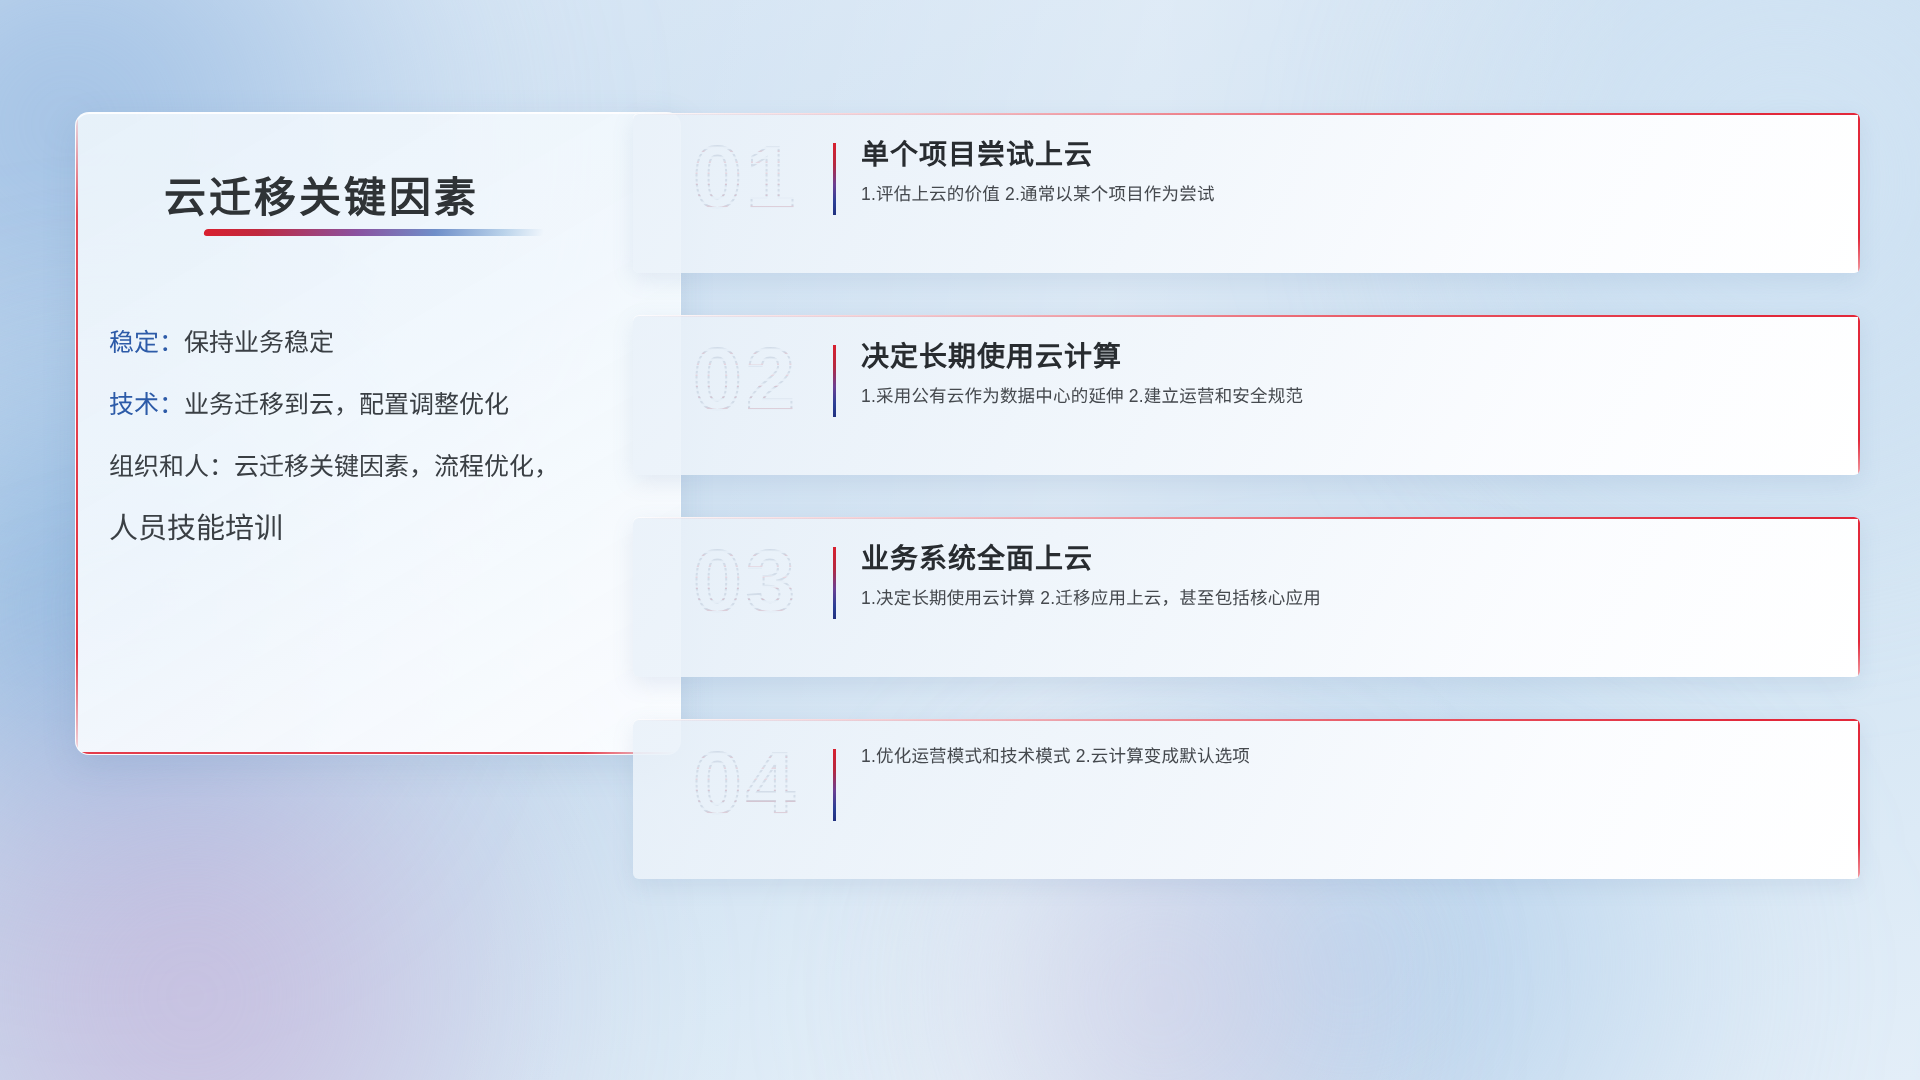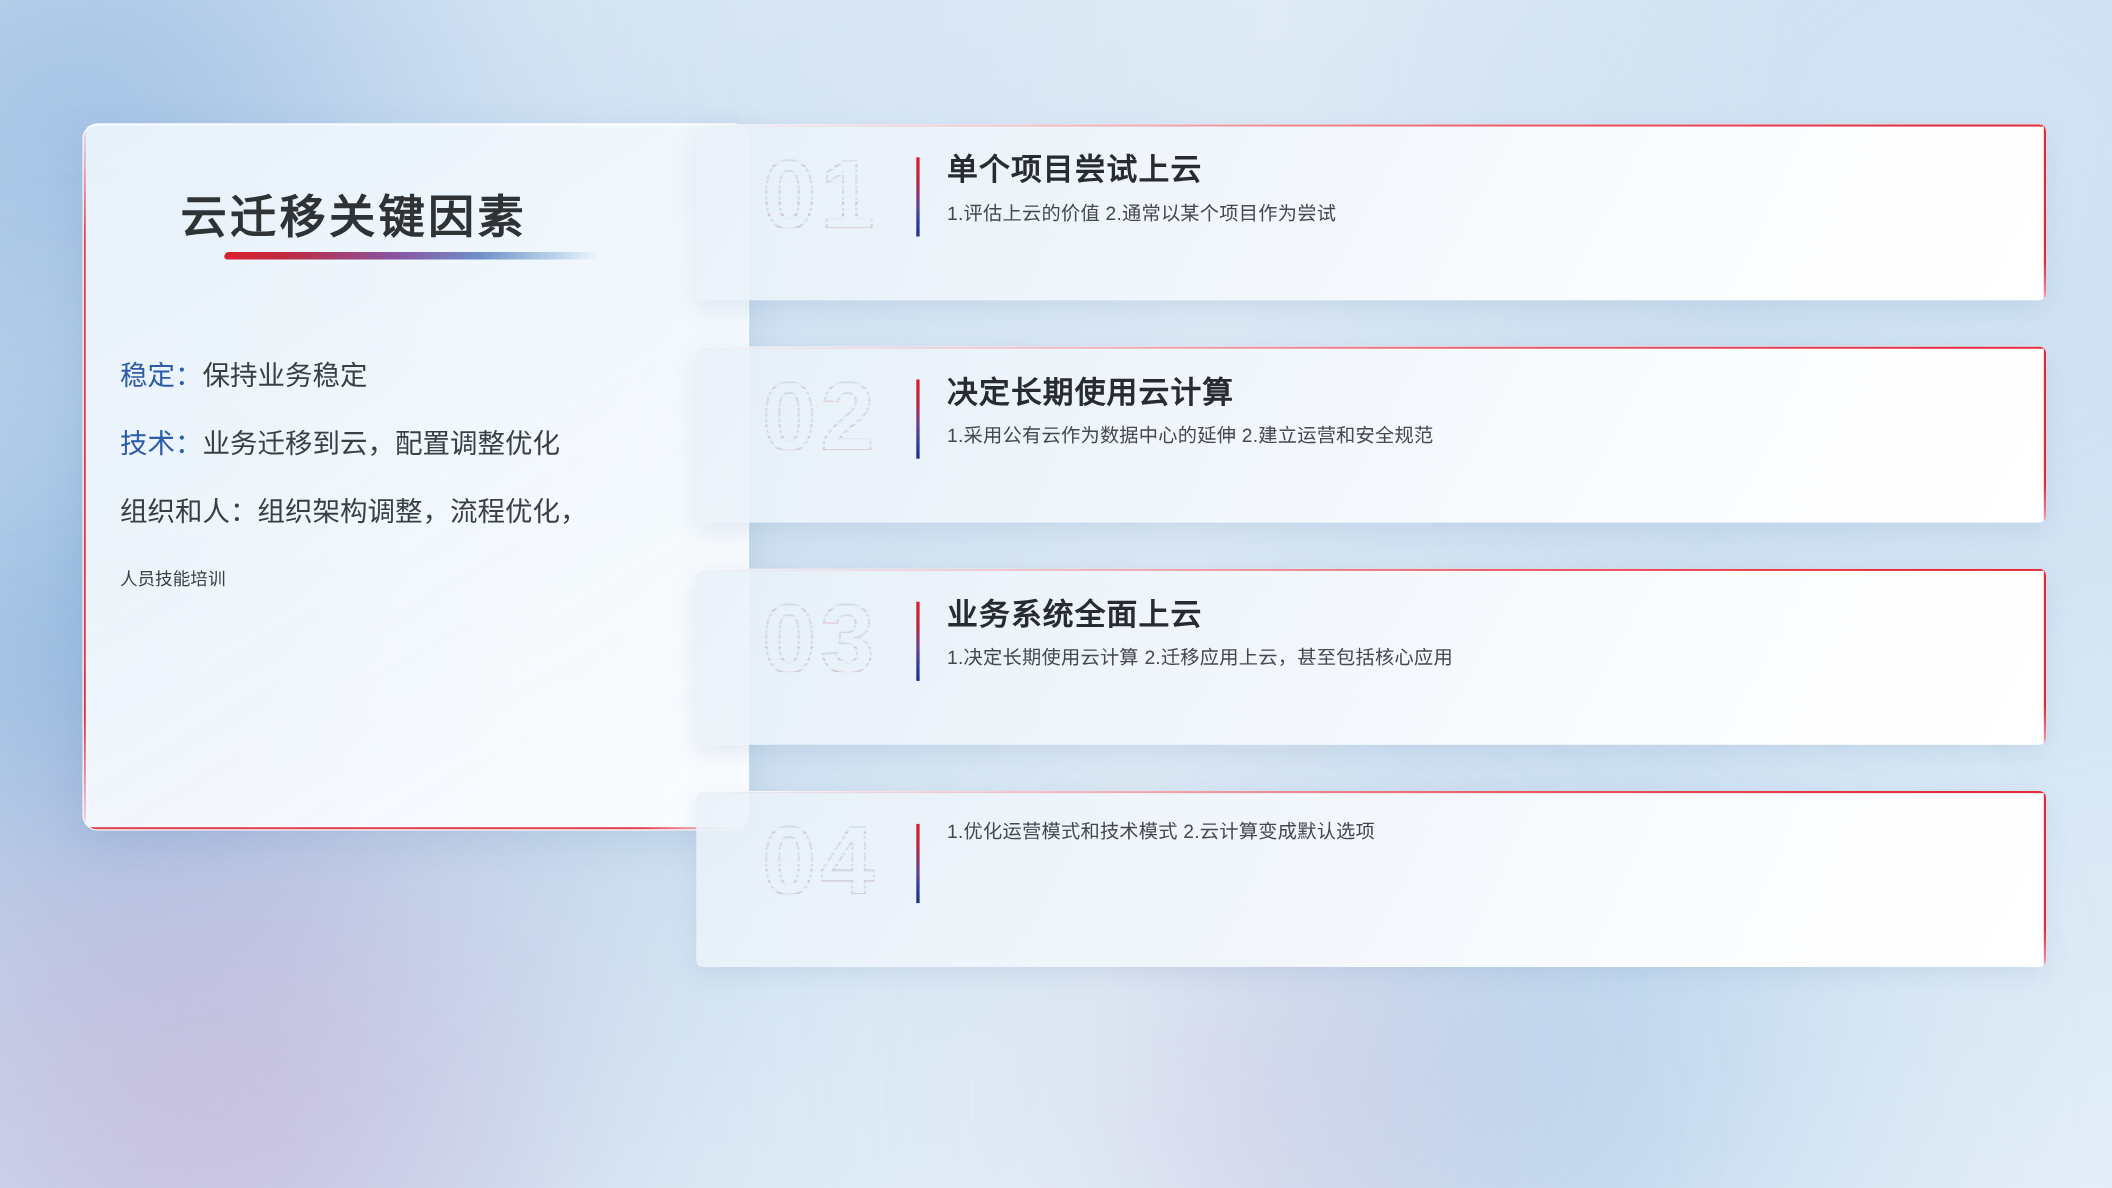--- a/index.html
+++ b/index.html
@@ -74,21 +74,21 @@
   .factor-list{
     position:absolute; left:33px; right:26px; top:198px;
   }
   .factor-row{
     font-size:25px; line-height:62px; white-space:nowrap;
     color:#3a3f44;
   }
   .factor-row .k{ color:#2d5ba8; }
   .factor-row.plain .k{ color:#3a3f44; }
   .factor-row .v{ color:#3a3f44;margin-top:36px; }
-  .factor-cont{ font-size:16px; line-height:62px; color:#3a3f44; }
+  .factor-cont{ font-size:29px; line-height:62px; color:#3a3f44; }
 
   
   .cards{ position:absolute; left:633px; top:113px; width:1227px; }
   .card{
     position:relative; height:160px; margin-bottom:42px;
     border-radius:6px;
     background:linear-gradient(118deg,rgba(233,241,249,.88) 0%,rgba(242,247,252,.93) 38%,rgba(252,253,255,.97) 72%,#ffffff 100%);
     box-shadow:0 7px 22px rgba(92,126,168,.13), inset 0 1px 0 rgba(255,255,255,.85);
     overflow:hidden;
   }
@@ -163,21 +163,21 @@
         <span class="k">稳定：</span><span class="v">保持业务稳定</span>
       </div>
 
 
 
       <div class="factor-row">
         <span class="k">技术：</span><span class="v">业务迁移到云，配置调整优化</span>
       </div>
 
       <div class="factor-row plain">
-        <span class="k">组织和人：</span><span class="v">组织架构调整，流程优化，</span>
+        <span class="k">组织和人：</span><span class="v">云迁移关键因素，流程优化，</span>
       </div>
 
       <div class="factor-cont">人员技能培训</div>
     </div>
   </section>
 
   <section class="cards">
 
     <article class="card">
       <div class="ghost-num">01</div>

